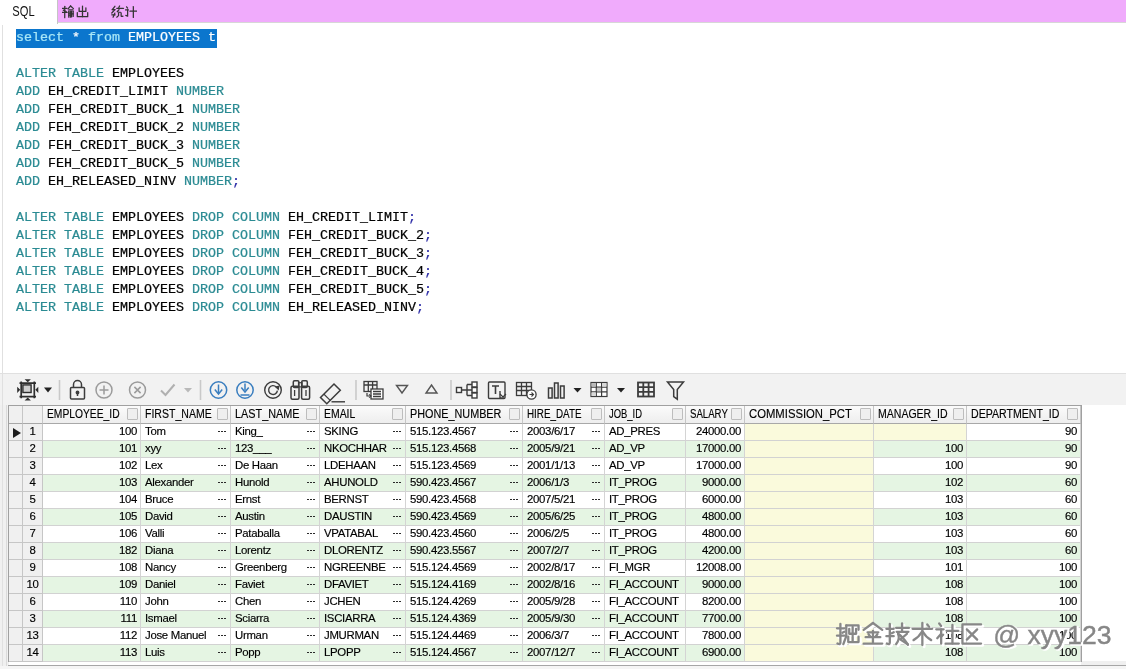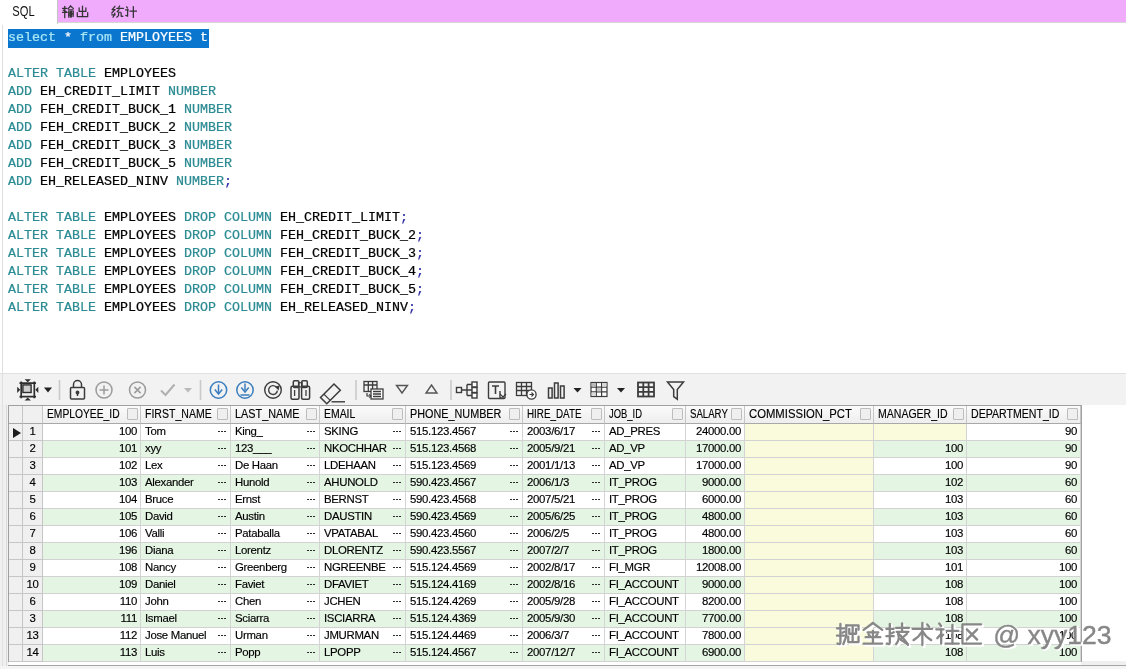--- a/index.html
+++ b/index.html
@@ -11,21 +11,21 @@
   background:#f0abfc; border-bottom:1px solid #d7d7d7; }
 #tab-sql { position:absolute; left:0; top:0; width:50px; height:24px; background:#fff;
   border-right:1px solid #c5c5c5; color:#111; font-size:15.5px; line-height:21px; }
 #tab-sql span { display:inline-block; transform:scaleX(0.72); transform-origin:0 50%; padding-left:6px; }
 .tabcjk { position:absolute; top:4.5px; }
 
 
 #editor { position:absolute; left:0; top:25px; width:1126px; height:348px; background:#fff;
   font-family:"Liberation Mono", monospace; font-size:13.33px; color:#000;
   -webkit-text-stroke:0.22px currentColor; }
-.ln { height:18px; line-height:18px; white-space:pre; padding-left:8px; }
+.ln { height:18px; line-height:18px; white-space:pre; padding-left:16px; }
 #editor .lines { padding-top:4px; }
 .k { color:#2b8b93; }
 .p { color:#2f2fa8; }
 .selline { background:#0b76cd; color:#fff; display:inline-block; height:19px; padding-right:1px; }
 .sk { color:#a8e7f7; }
 
 
 #toolbar { position:absolute; left:0; top:373px; width:1126px; height:32px;
   background:#f2f2f2; border-top:1px solid #e0e0e0; }
 
@@ -367,28 +367,28 @@
         <div class="c l">2006/2/5<span class="dots"></span></div>
         <div class="c l">IT_PROG</div>
         <div class="c r">4800.00</div>
         <div class="c r ynull"></div>
         <div class="c r">103</div>
         <div class="c r">60</div>
       </div>
 <div class="grow geven">
         <div class="c ind"></div>
         <div class="c num">8</div>
-        <div class="c r">196</div>
+        <div class="c r">182</div>
         <div class="c l">Diana<span class="dots"></span></div>
         <div class="c l">Lorentz<span class="dots"></span></div>
         <div class="c l">DLORENTZ<span class="dots"></span></div>
         <div class="c l">590.423.5567<span class="dots"></span></div>
         <div class="c l">2007/2/7<span class="dots"></span></div>
         <div class="c l">IT_PROG</div>
-        <div class="c r">1800.00</div>
+        <div class="c r">4200.00</div>
         <div class="c r ynull"></div>
         <div class="c r">103</div>
         <div class="c r">60</div>
       </div>
 <div class="grow godd">
         <div class="c ind"></div>
         <div class="c num">9</div>
         <div class="c r">108</div>
         <div class="c l">Nancy<span class="dots"></span></div>
         <div class="c l">Greenberg<span class="dots"></span></div>

